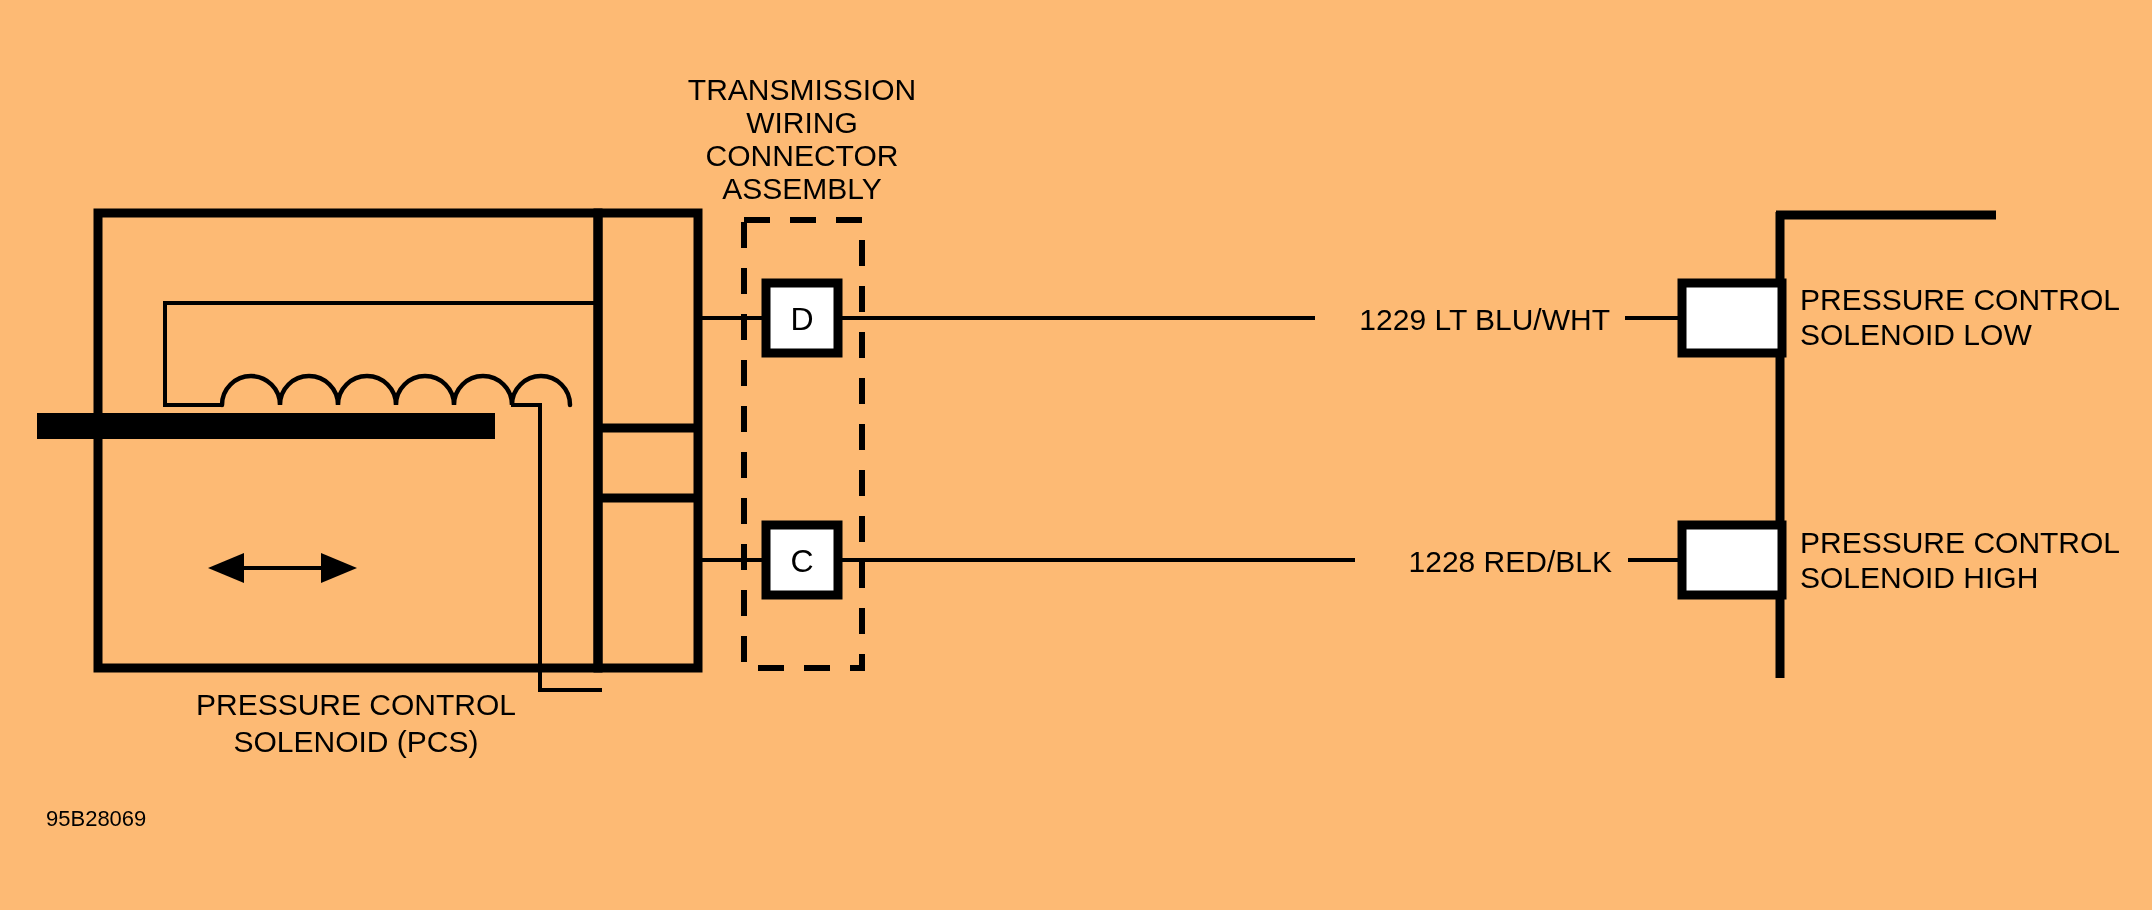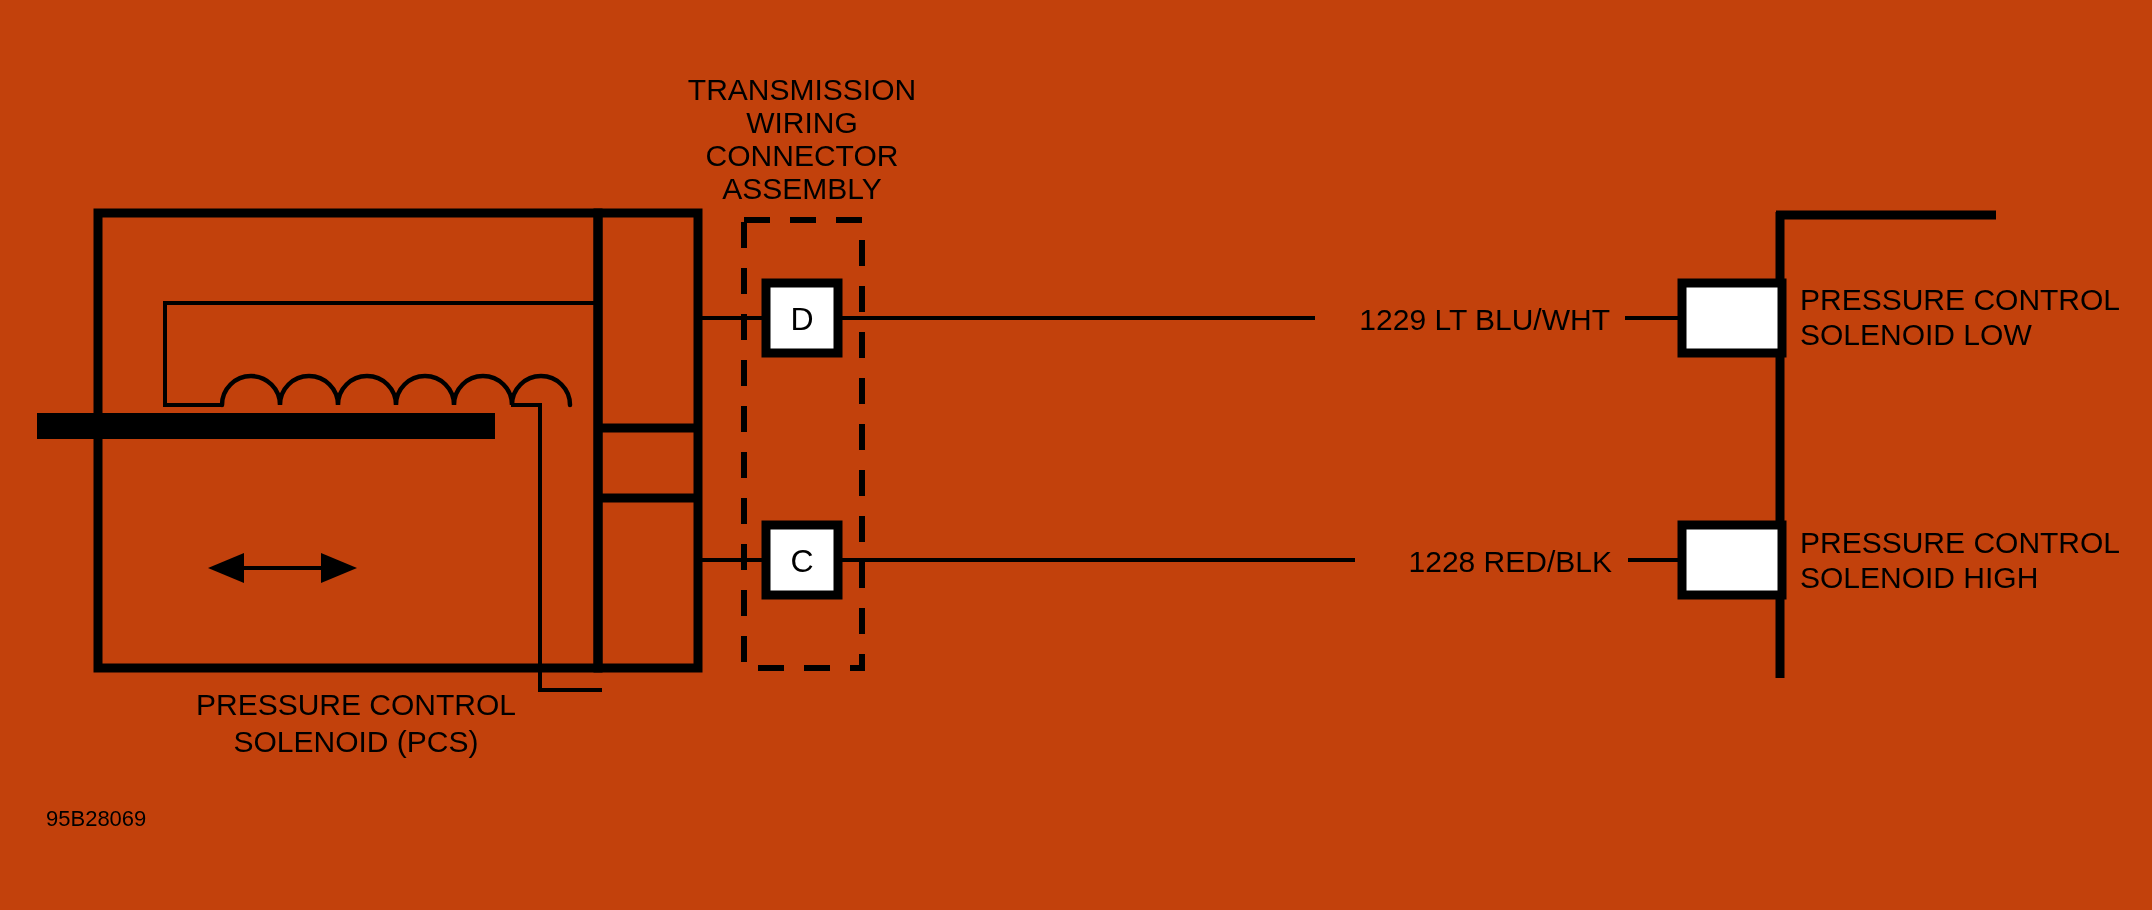--- a/index.html
+++ b/index.html
@@ -11,21 +11,21 @@
   body {
     width: 2152px;
     height: 910px;
     overflow: hidden;
     font-family: "Liberation Sans", sans-serif;
   }
   #diagram-root {
     position: relative;
     width: 2152px;
     height: 910px;
-    background: #c2410c;
+    background: #fdba74;
   }
   svg#wiring-svg {
     position: absolute;
     top: 0;
     left: 0;
     width: 2152px;
     height: 910px;
     display: block;
   }
   

